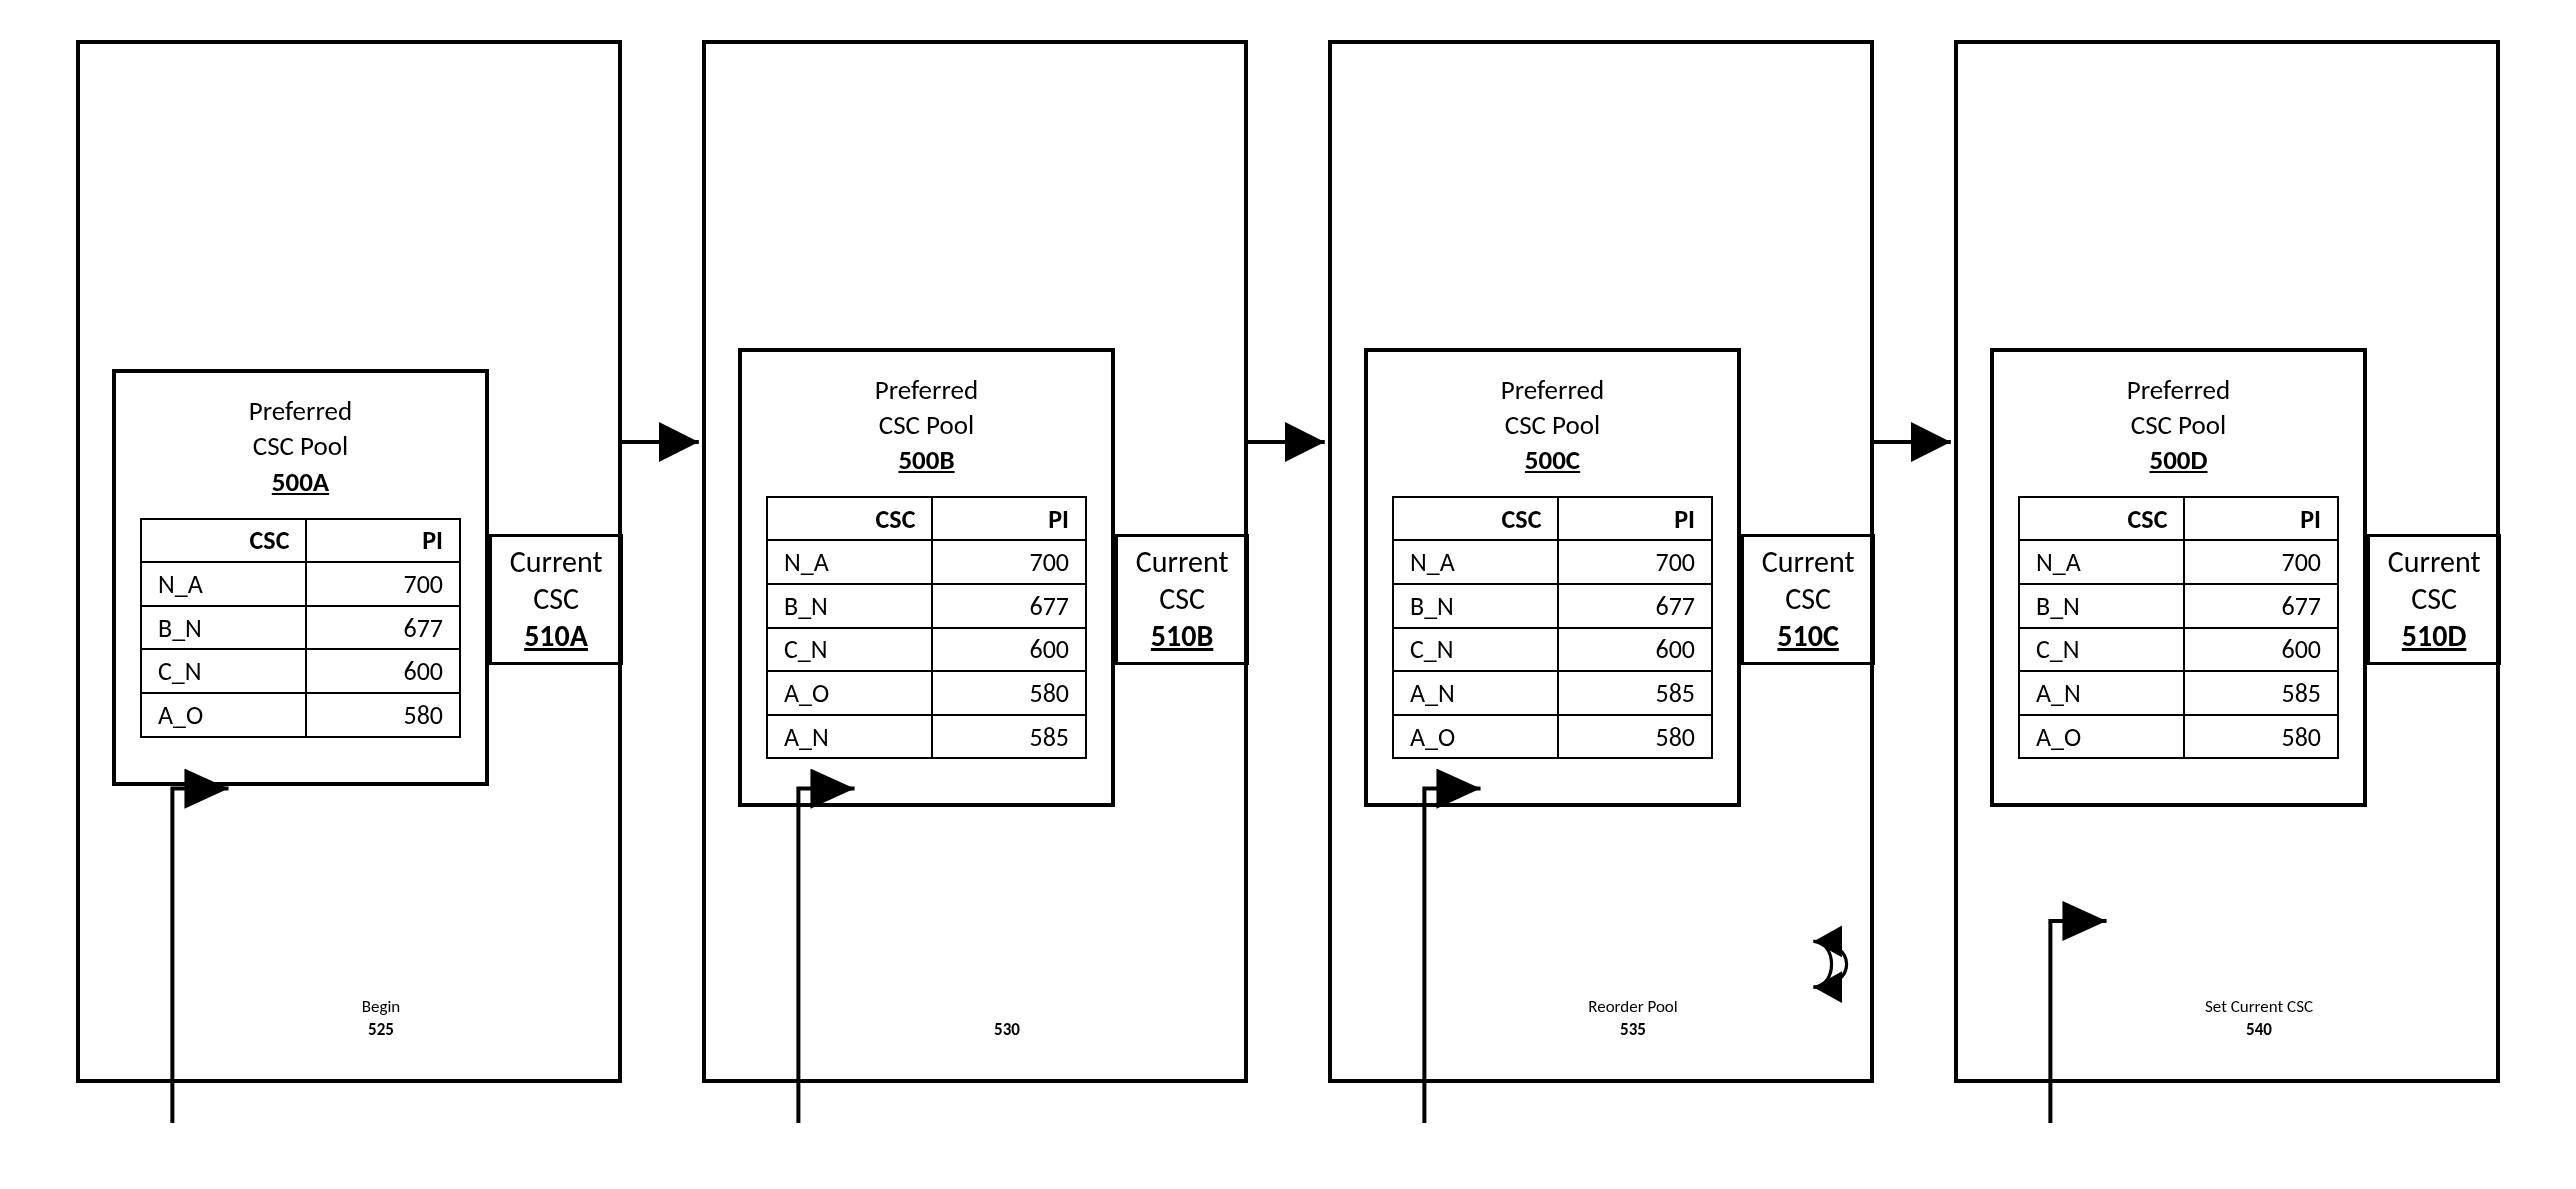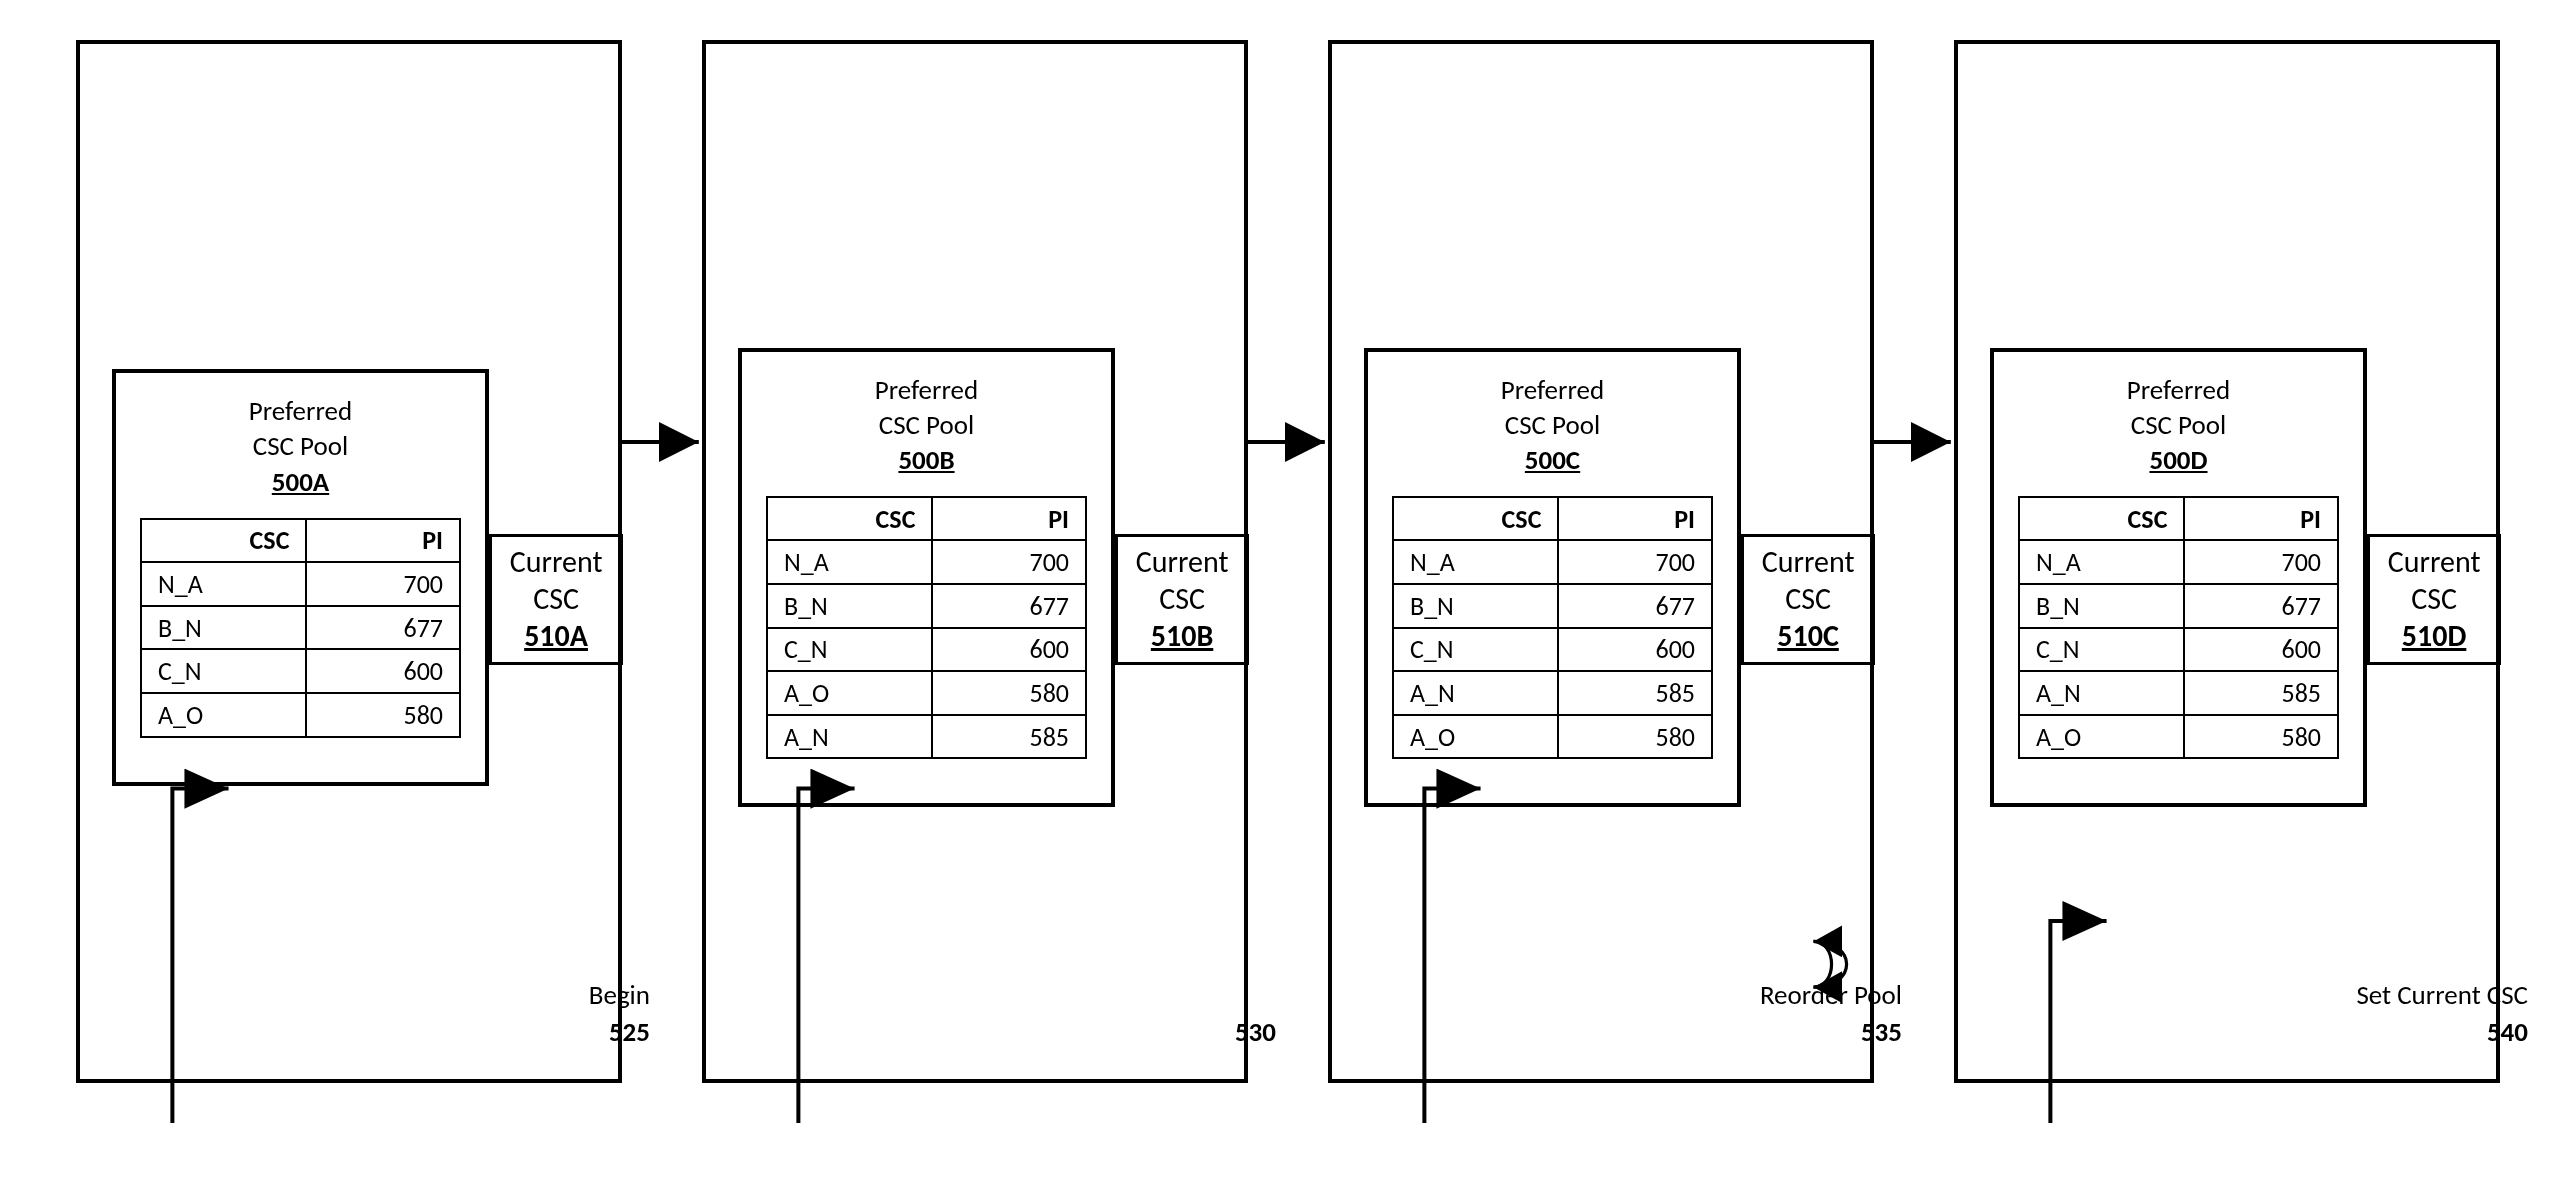--- a/index.html
+++ b/index.html
@@ -8,21 +8,21 @@
 .panel{border:4px solid #000;width:546px;height:1043px;padding:32px 32px 0;display:flex;align-items:center;position:relative}
 .pool-box{border:4px solid #000;width:449px;padding:20px 24px 44px;display:flex;flex-direction:column;align-items:center}
 .pool-title{text-align:center;font-size:27px;line-height:1.3;margin-bottom:19px}
 .pool-title .idline{text-decoration:underline;font-weight:bold}
 table.csc{border-collapse:collapse;width:321px;font-size:26px}
 table.csc th,table.csc td{border:2.4px solid #000;padding:4.8px 16px;text-align:left;font-weight:normal}
 table.csc th{font-weight:bold;text-align:right}
 table.csc td.pi{text-align:right}
 .current-box{border:3.2px solid #000;margin-top:44px;padding:6.4px 17.7px 8px;text-align:center;font-size:30px}
 .current-box .idline{font-weight:bold;text-decoration:underline}
-.panel-caption{position:absolute;bottom:29px;width:100%;text-align:right;font-size:27px;line-height:1.35}
+.panel-caption{position:absolute;bottom:37px;width:100%;text-align:center;font-size:17px;line-height:1.35}
 .panel-caption .num{font-weight:bold}
 .conn{display:flex;align-items:center;width:80px;height:0;position:relative;top:-120px}
 .conn svg{overflow:visible}
 .ptr{position:absolute;pointer-events:none}
 .swap{position:absolute;pointer-events:none}
 </style>
 </head>
 <body>
 
 <div class="stage" id="stage">

